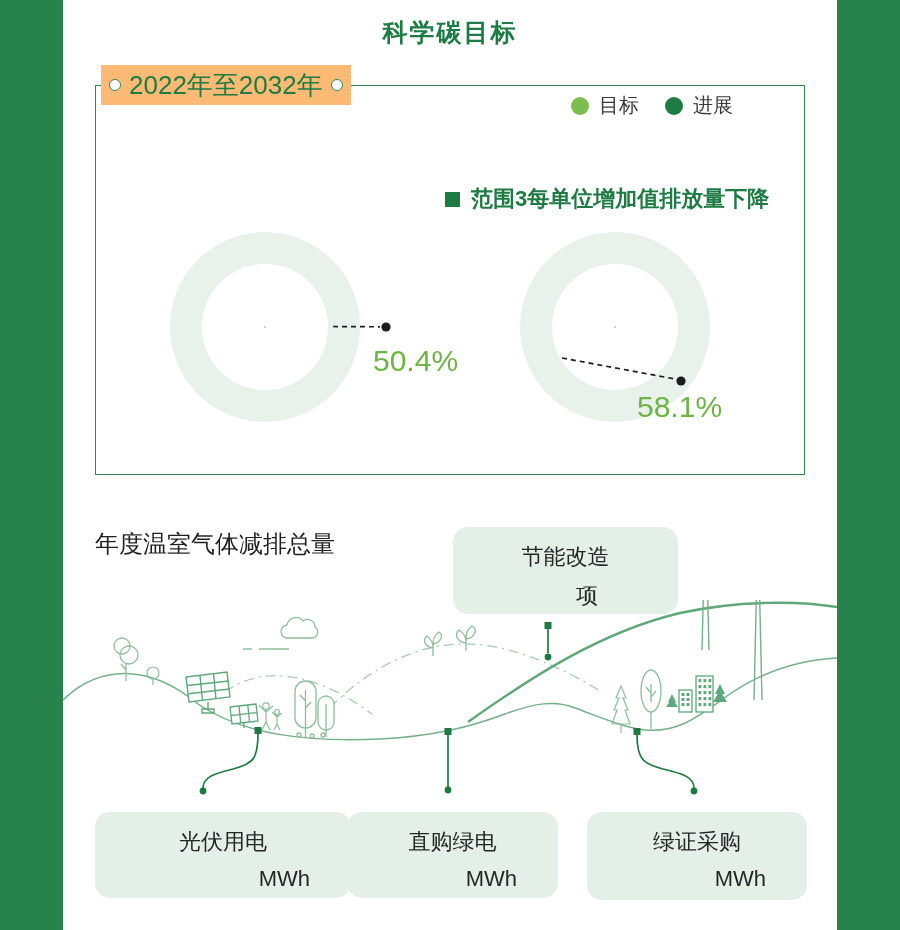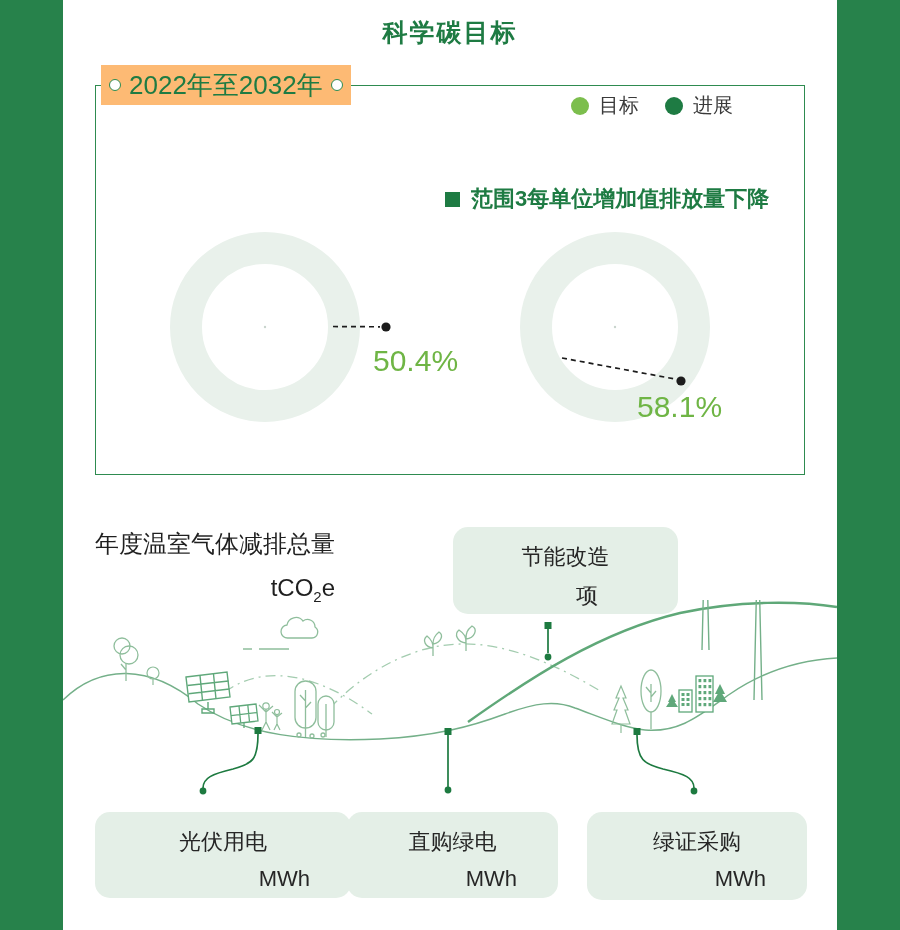--- a/index.html
+++ b/index.html
@@ -90,21 +90,20 @@
 
   <svg class="chart-svg" style="left:510px;top:225px;" width="250" height="210" viewBox="510 225 250 210">
     <circle cx="615" cy="327" r="79" fill="none" stroke="#E9F1EB" stroke-width="32"></circle>
     <circle cx="615" cy="327" r="1.2" fill="#C9D4CD"></circle>
     <line x1="562" y1="358" x2="675" y2="379" stroke="#1c1c1c" stroke-width="1.7" stroke-dasharray="5 4"></line>
     <circle cx="681" cy="381" r="4.6" fill="#1c1c1c"></circle>
   </svg>
   <span class="pct" style="left:637px;top:390px;">58.1%</span>
 
   <div class="reduction-title">年度温室气体减排总量</div>
-  <div class="unit-line"><span>tCO</span><sub>2</sub><span>e</span></div>
 
   <div class="card retrofit">
     <div class="l1">节能改造</div>
     <div class="l2">项</div>
   </div>
 
   <svg class="illustration" viewBox="63 600 774 215" width="774" height="215" fill="none">
 
     <path d="M 225,692 C 258,667 310,668 372,714" stroke="#A3CCAF" stroke-width="1.3" stroke-dasharray="10 5 2 5"></path>
     <path d="M 330,708 C 370,666 420,644 462,644 C 505,643 552,662 602,692" stroke="#A3CCAF" stroke-width="1.3" stroke-dasharray="10 5 2 5"></path>

